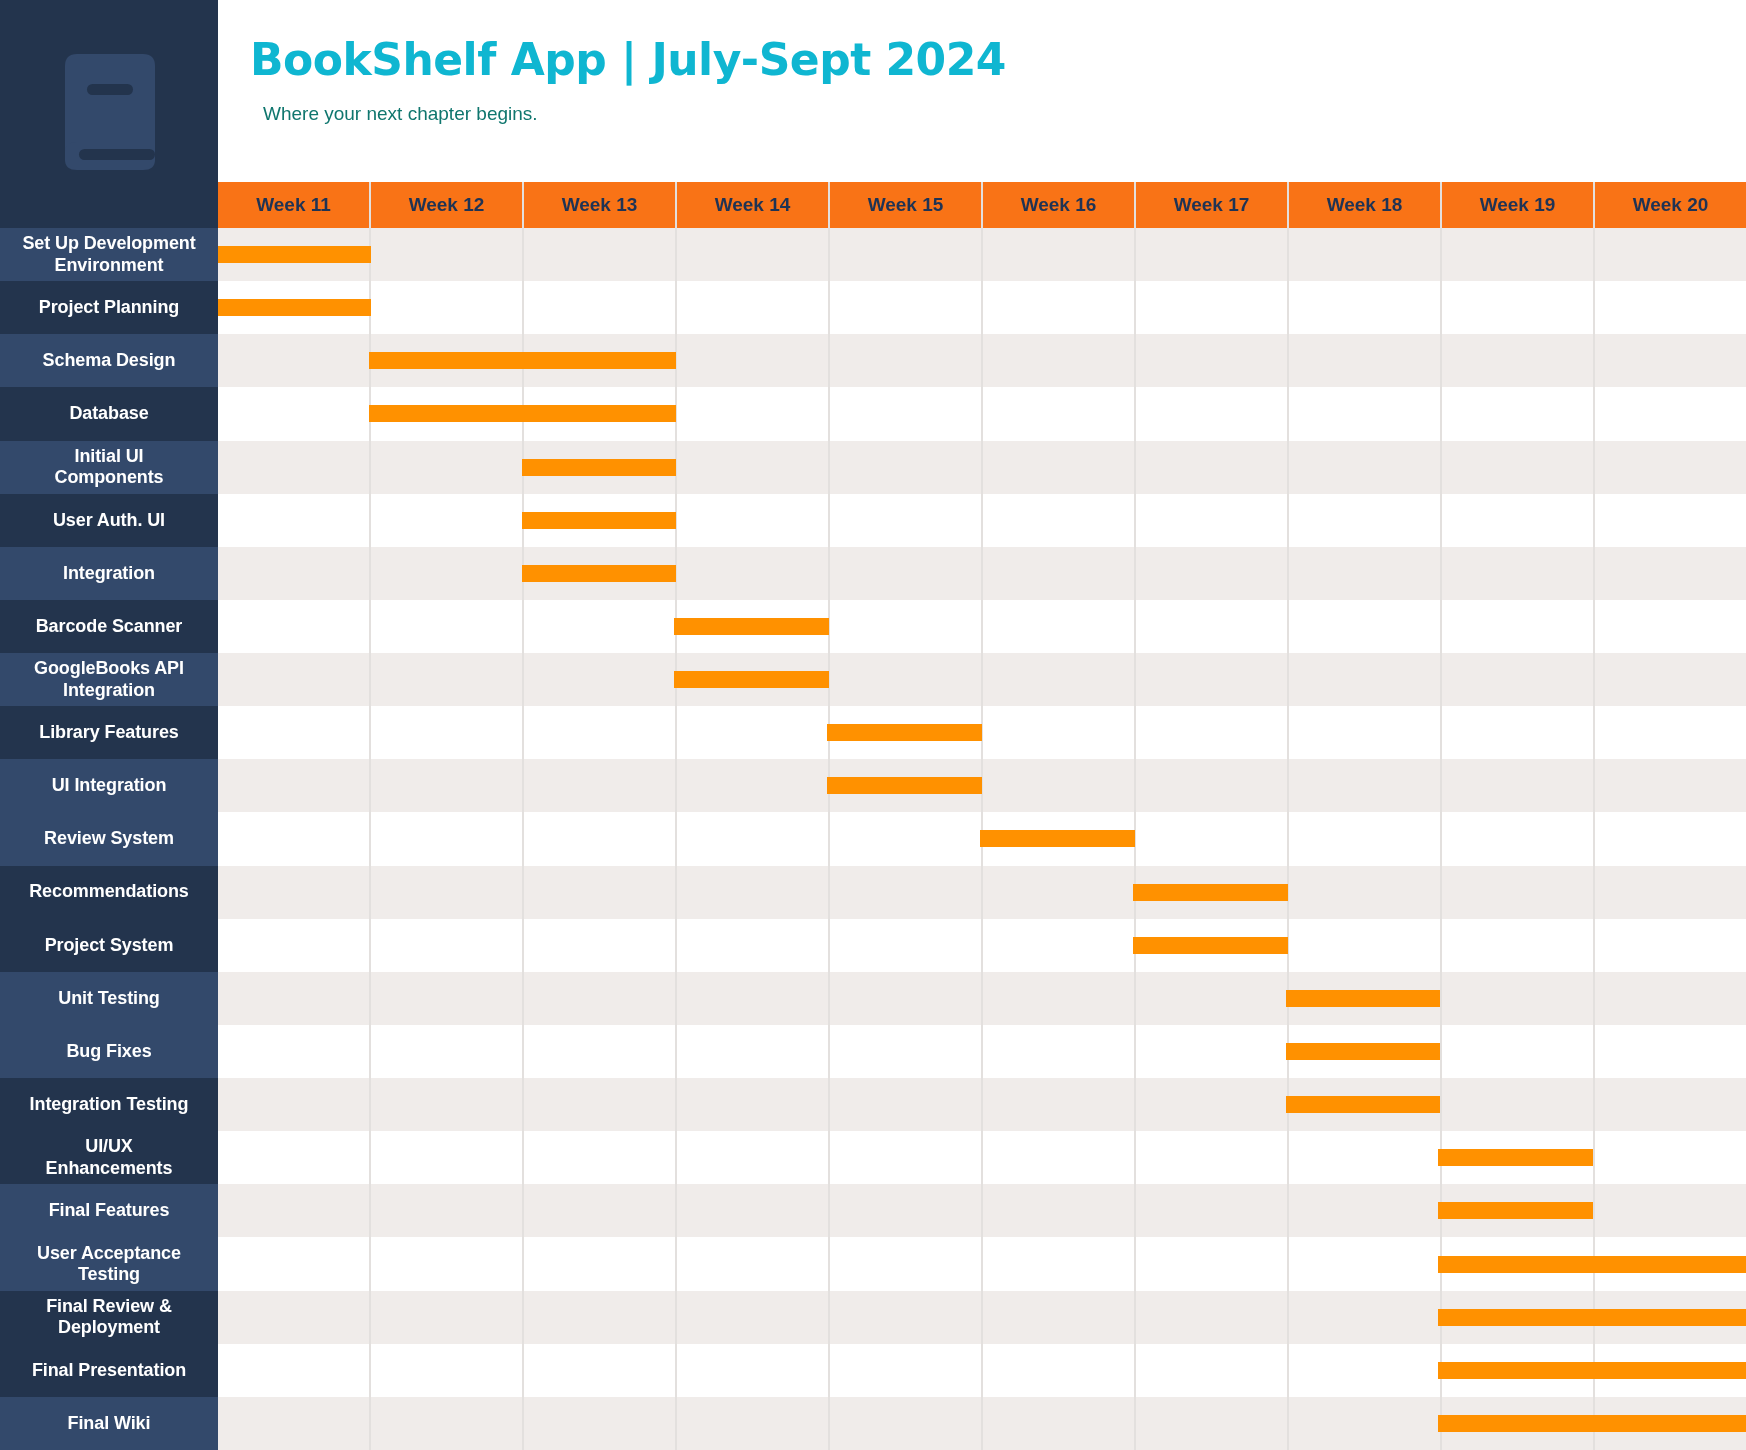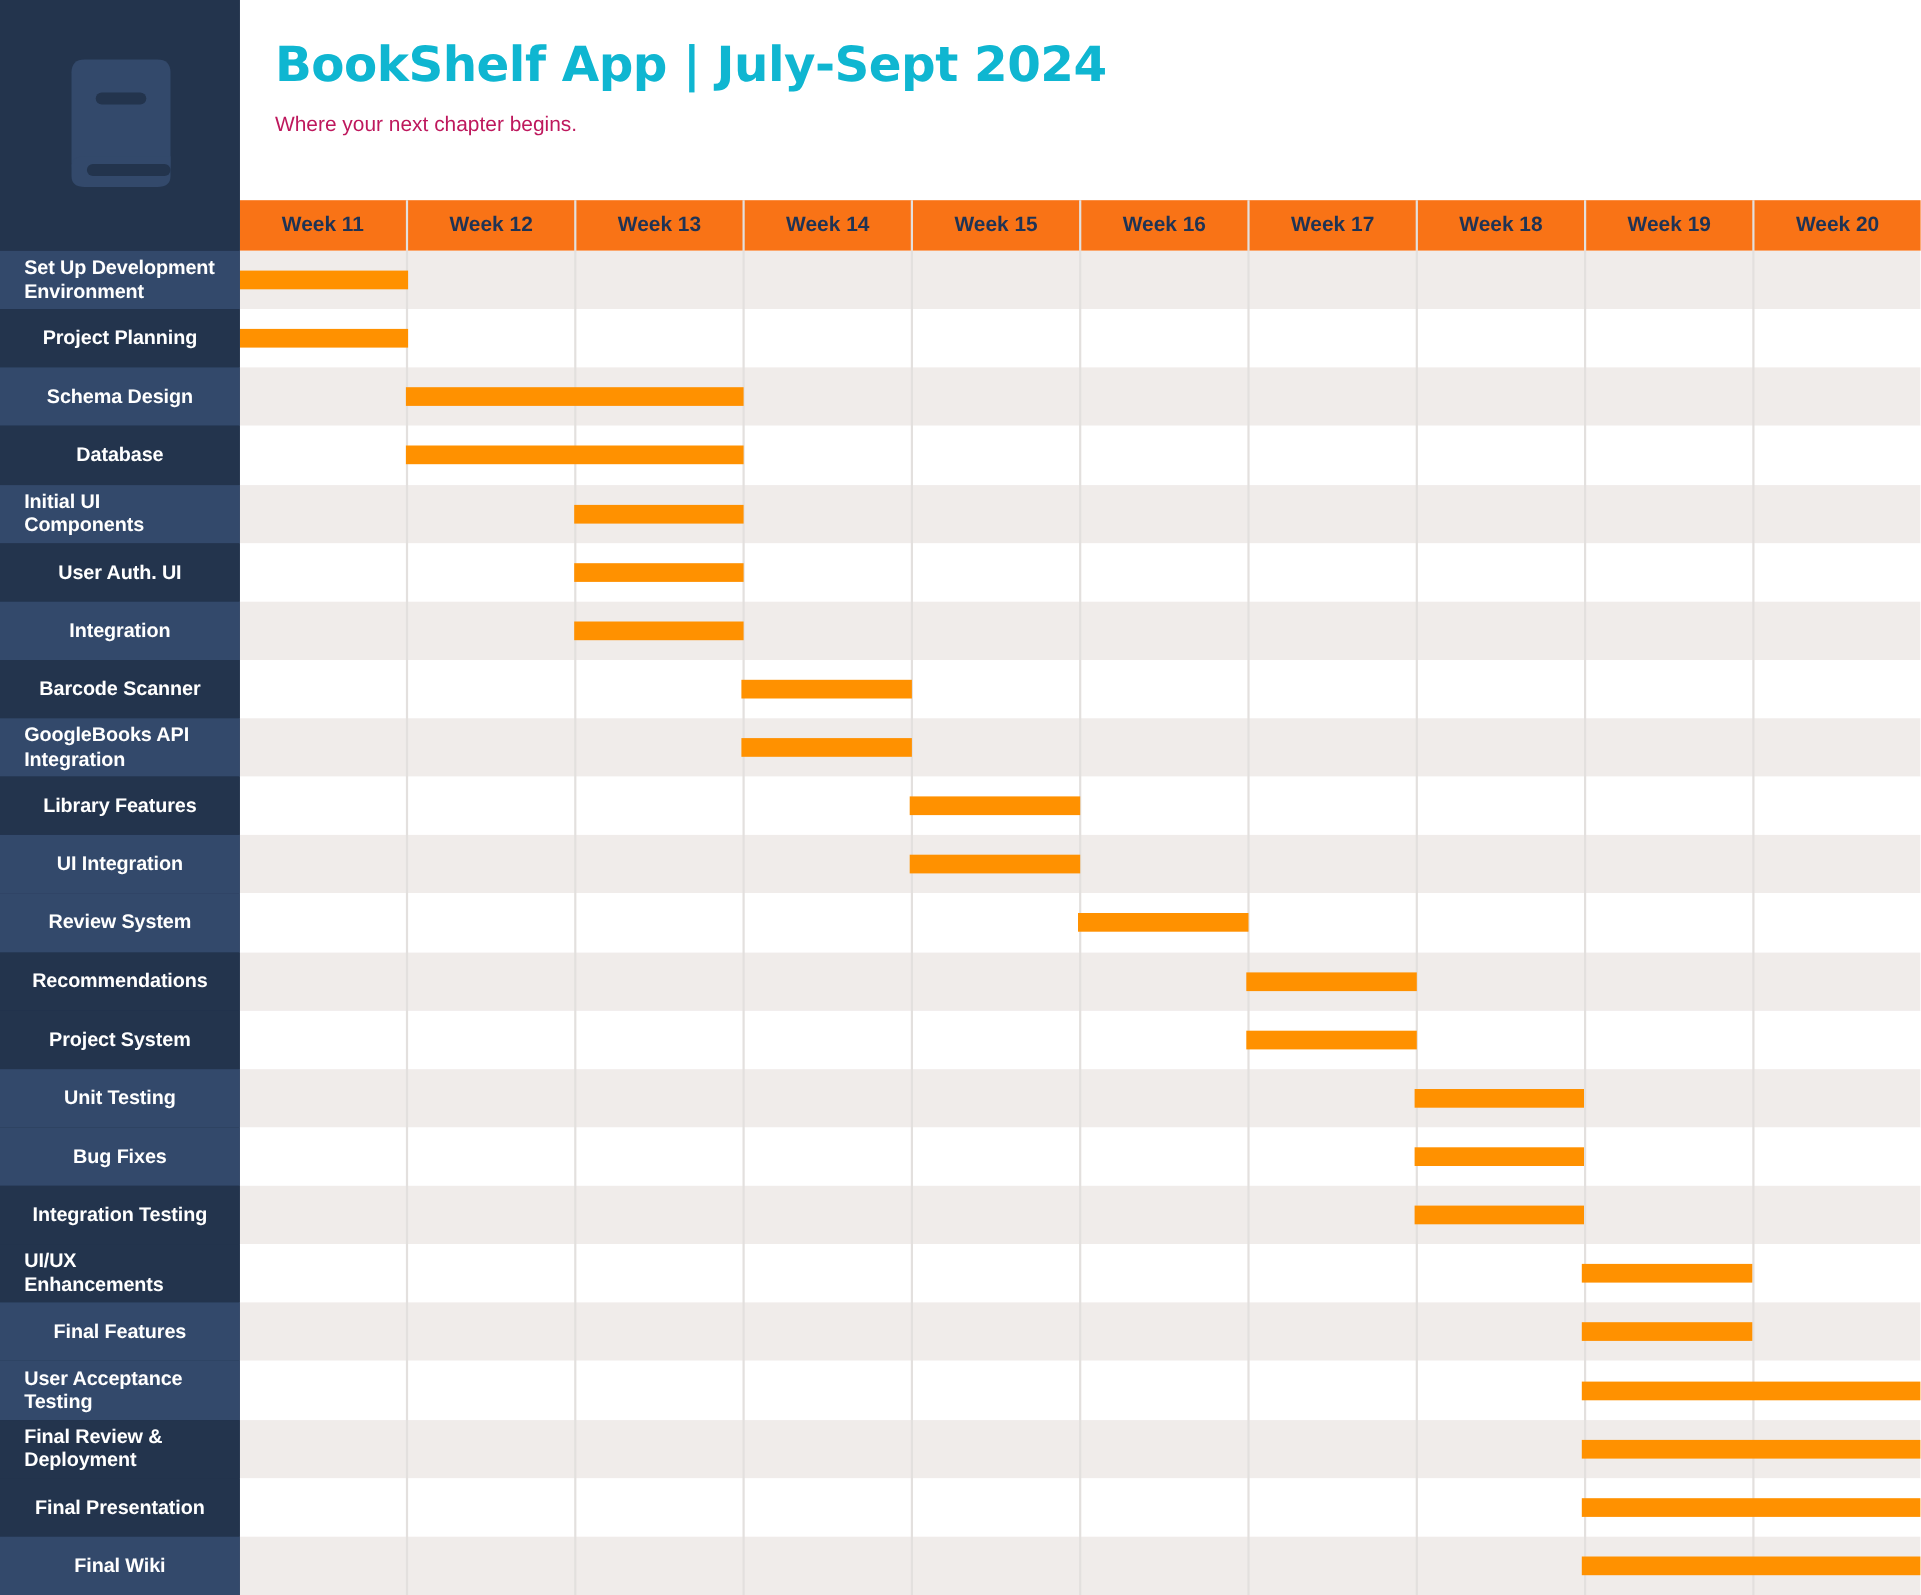--- a/index.html
+++ b/index.html
@@ -50,20 +50,21 @@
     flex: 1 1 auto;
     display: flex;
     flex-direction: column;
   }
 
   .side-row {
     flex: 1 1 0;
     display: flex;
     align-items: center;
     justify-content: center;
+    text-align: center;
     color: #ffffff;
     font-size: 18px;
     font-weight: bold;
     line-height: 1.18;
     padding: 0 22px;
     box-sizing: border-box;
     letter-spacing: -0.1px;
   }
   .side-row.alt { background: #33496B; }
   .side-row.base { background: #23344D; }
@@ -89,22 +90,22 @@
     font-family: "DejaVu Sans", sans-serif;
     font-size: 44px;
     font-weight: bold;
     color: #0FB6D1;
     letter-spacing: -0.5px;
     margin: 0 0 18px 0;
     white-space: nowrap;
   }
   #chart-subtitle {
     font-size: 19px;
-    color: #be185d;
-    margin: 0;
+    color: #0f766e;
+    margin: 13px;
     font-weight: normal;
   }
 
   #week-header {
     height: 46px;
     min-height: 46px;
     display: flex;
     flex-direction: row;
     background: #f97316;
   }

